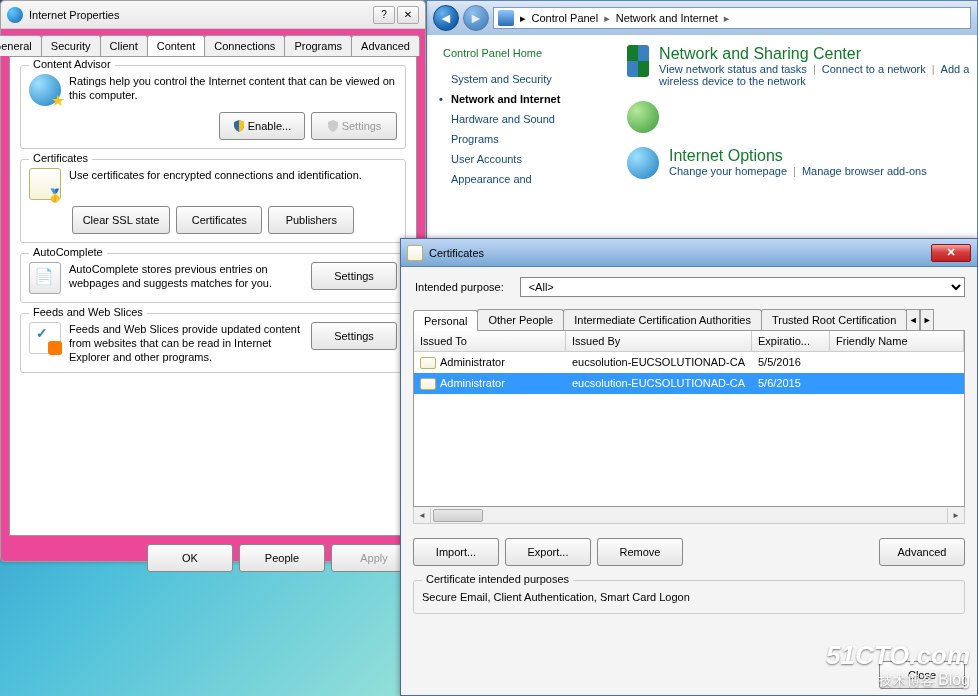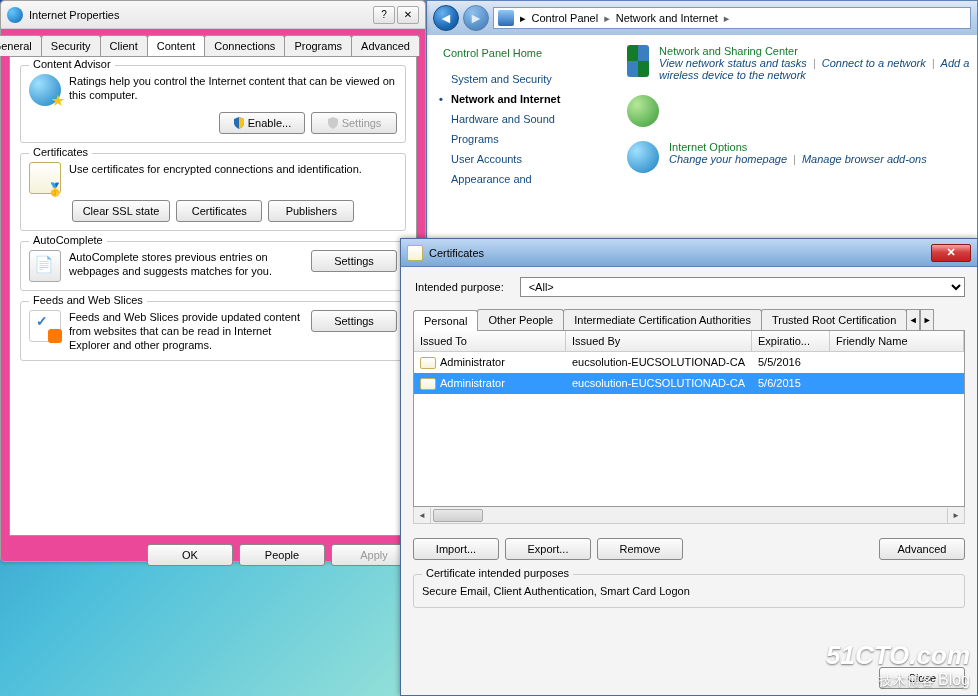--- a/index.html
+++ b/index.html
@@ -25,21 +25,21 @@
 .gb-icon.globe::after { content:'★'; position:absolute; bottom:-4px; right:-4px; color:#f8c41b; font-size:16px; }
 .gb-icon.cert { background:linear-gradient(#fff,#f6f2d8); border:1px solid #c4b060; border-radius:3px; position:relative; }
 .gb-icon.cert::after { content:'🥇'; position:absolute; bottom:-4px; right:-4px; font-size:13px; }
 .gb-icon.ac { background:linear-gradient(#fff,#e8e8e8); border:1px solid #aaa; border-radius:3px; position:relative; }
 .gb-icon.ac::after { content:'📄'; position:absolute; top:4px; left:4px; font-size:16px; }
 .gb-icon.feeds { background:#fff; border:1px solid #ccc; border-radius:3px; position:relative; }
 .gb-icon.feeds::after { content:'✓'; color:#3a7fbf; position:absolute; top:2px; left:6px; font-size:14px; font-weight:bold; }
 .gb-icon.feeds::before { content:''; position:absolute; bottom:-2px; right:-2px; width:14px; height:14px; background:#ff7900; border-radius:3px; }
 .gb-text { flex:1; color:#000; line-height:14px; }
 .gb-btnrow { display:flex; gap:6px; justify-content:flex-end; margin-top:6px; }
-.btn { min-width:86px; height:22px; padding:0 10px; background:linear-gradient(#fdfdfd,#e5e5e5); border:1px solid #888; border-radius:3px; cursor:pointer; text-align:center; line-height:20px; color:#000; }
+.btn { min-width:86px; height:28px; padding:0 10px; background:linear-gradient(#fdfdfd,#e5e5e5); border:1px solid #888; border-radius:3px; cursor:pointer; text-align:center; line-height:20px; color:#000; }
 .btn:disabled, .btn.disabled { color:#999; cursor:default; }
 .btn .shield { display:inline-block; width:12px; height:12px; margin-right:3px; vertical-align:-2px; }
 .btn .shield svg { width:12px; height:12px; }
 .gb-row2 { display:flex; justify-content:space-between; align-items:flex-start; gap:8px; }
 .ip-bottom { display:flex; justify-content:flex-end; gap:6px; padding:0 8px 8px 8px; }
 
 
 .cp-window { position:absolute; left:426px; top:0; right:0; height:250px; background:#fff; border:1px solid #5b83b6; }
 .cp-nav { height:34px; background:linear-gradient(#dfe8f6,#bcd2ec 50%,#a9c4e3); display:flex; align-items:center; padding:0 6px; gap:4px; }
 .navbtn { width:26px; height:26px; border-radius:50%; background:radial-gradient(circle at 35% 30%, #6bb3f0,#1d6bb8 60%,#134a80); border:1px solid #134a80; display:flex; align-items:center; justify-content:center; color:#fff; font-size:14px; cursor:pointer; }
@@ -52,22 +52,22 @@
 .cp-side .home { color:#147a2c; cursor:pointer; margin-bottom:10px; }
 .cp-side .item { color:#134a80; cursor:pointer; padding:4px 0 4px 8px; }
 .cp-side .item.sel { font-weight:bold; color:#000; position:relative; }
 .cp-side .item.sel::before { content:'•'; position:absolute; left:-4px; color:#134a80; }
 .cp-main { flex:1; padding:10px 0; }
 .cp-cat { display:flex; gap:10px; margin-bottom:14px; }
 .cp-cat .cicon { width:32px; height:32px; }
 .cp-cat .cicon.net { background:conic-gradient(#3a7fbf 0 25%, #147a2c 0 50%, #3a7fbf 0 75%, #147a2c 0); border-radius:3px; }
 .cp-cat .cicon.hg { border-radius:50%; background:radial-gradient(circle at 30% 30%, #b6e89a, #3a9b38); }
 .cp-cat .cicon.io { border-radius:50%; background:radial-gradient(circle at 30% 30%, #9fe0ff, #1b7fc0); }
-.cp-cat .ctxt h3 { color:#147a2c; font-size:11px; font-weight:normal; cursor:pointer; }
-.cp-cat .ctxt .lks { color:#134a80; font-size:11px;font-style:italic; }
+.cp-cat .ctxt h3 { color:#147a2c; font-size:16px; font-weight:normal; cursor:pointer; }
+.cp-cat .ctxt .lks { color:#134a80; font-size:11px; }
 .cp-cat .ctxt .lks span { cursor:pointer; }
 .cp-cat .ctxt .lks .pipe { color:#999; margin:0 6px; cursor:default; }
 
 
 .cert-dialog { position:absolute; left:400px; top:238px; width:578px; height:458px; background:#f4f4f4; border:1px solid #4b6a9a; box-shadow:0 0 6px rgba(0,0,0,.4); }
 .cert-title { height:28px; background:linear-gradient(#bfd7f3,#9ec0e6 50%,#7aa9d6); display:flex; align-items:center; padding:0 6px; border-bottom:1px solid #5b83b6; }
 .cert-title .ico { width:16px; height:16px; background:linear-gradient(#fff,#f6f2d8); border:1px solid #c4b060; border-radius:2px; margin-right:6px; }
 .cert-title .title { flex:1; color:#000; }
 .closebtn { width:40px; height:18px; background:linear-gradient(#f5a3a3,#d53f3f 45%,#c02020); border:1px solid #8a1818; border-radius:2px; color:#fff; text-align:center; line-height:14px; cursor:pointer; font-size:11px; font-weight:bold; }
 .cert-body { padding:10px 12px; }

